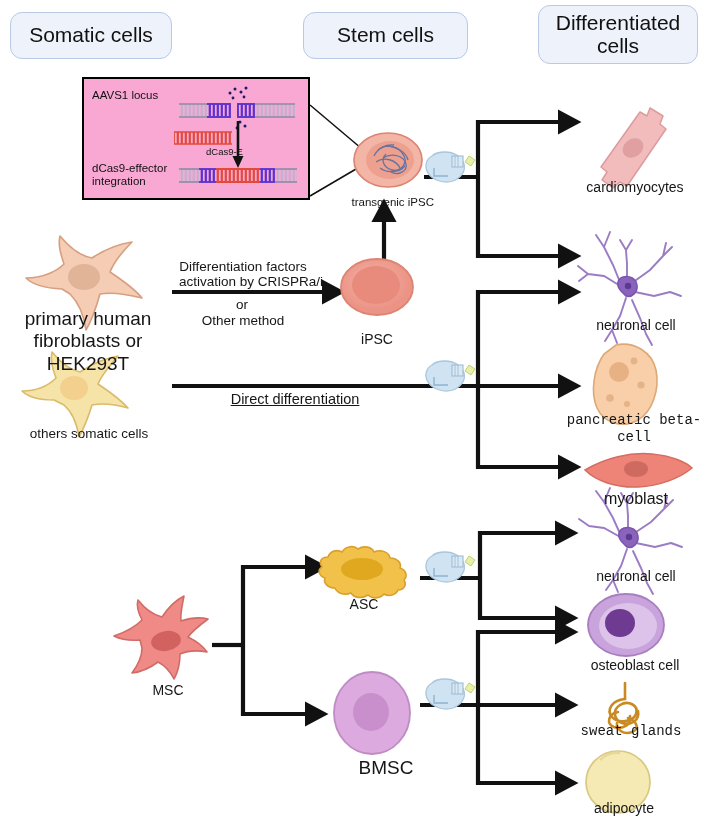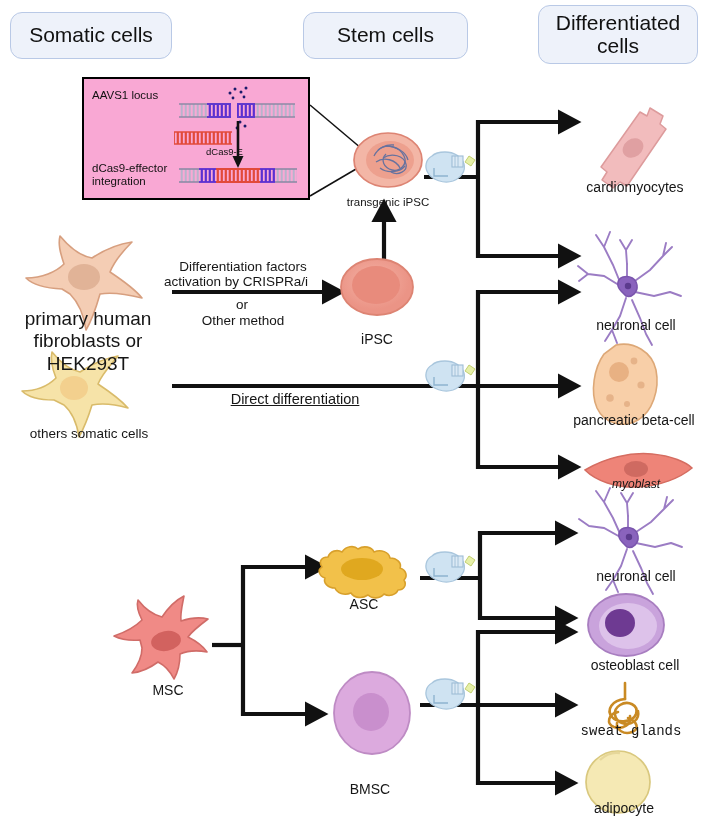--- a/index.html
+++ b/index.html
@@ -361,49 +361,49 @@
       <path d="M432,683 C426,686 424,694 428,700 C432,707 444,711 453,708
                C461,705 466,698 464,691 C462,684 454,679 445,679 C439,679 435,680 432,683 Z" fill="#cfe3f2" stroke="#a9c6dd" stroke-width="1.3"></path>
       <path d="M434,695 L434,703 L448,703" stroke="#8fb4d0" stroke-width="1.4" fill="none"></path>
       <rect x="452" y="683" width="11" height="11" fill="#dbe9f5" stroke="#9ebdd6" stroke-width="1.1"></rect>
       <line x1="455" y1="683" x2="455" y2="694" stroke="#9ebdd6" stroke-width="0.9"></line>
       <line x1="458" y1="683" x2="458" y2="694" stroke="#9ebdd6" stroke-width="0.9"></line>
       <polygon points="469,683 475,687 471,693 465,689" fill="#e7f0a8" stroke="#c3cf72" stroke-width="1"></polygon>
     </g>
   </svg>
 
-  <div class="lbl" style="left:330px; top:196px; width:116px; font-size:11.5px;">transgenic iPSC</div>
+  <div class="lbl" style="left:318px; top:196px; width:116px; font-size:11.5px;text-align:right;">transgenic iPSC</div>
 
   <div class="lbl" style="left:2px; top:308px; width:172px; font-size:19px;">primary human
 fibroblasts or HEK293T</div>
 
   <div class="lbl" style="left:0px; top:426px; width:178px; font-size:13.5px;">others somatic cells</div>
 
   <div class="lbl" style="left:337px; top:331px; width:80px; font-size:14px;">iPSC</div>
 
   <div class="lbl" style="left:163px; top:259px; width:160px; font-size:13.5px;">Differentiation factors</div>
-  <div class="lbl" style="left:156px; top:274px; width:160px; font-size:13.5px;">activation by CRISPRa/i</div>
+  <div class="lbl" style="left:171px; top:274px; width:160px; font-size:13.5px;">activation by CRISPRa/i</div>
   <div class="lbl" style="left:197px; top:297px; width:90px; font-size:13.5px;">or</div>
   <div class="lbl" style="left:182px; top:313px; width:122px; font-size:13.5px;">Other method</div>
 
   <div class="lbl" style="left:180px; top:391px; width:230px; font-size:14.5px;text-decoration:underline;">Direct differentiation</div>
 
   <div class="lbl" style="left:562px; top:179px; width:146px; font-size:14px;">cardiomyocytes</div>
 
   <div class="lbl" style="left:572px; top:317px; width:128px; font-size:14px;">neuronal cell</div>
 
-  <div class="lbl" style="left:558px; top:412px; width:152px; font-size:14px;">pancreatic beta-cell</div>
-
-  <div class="lbl" style="left:576px; top:477px; width:120px; font-size:12px;font-style:italic;">myoblast</div>
+  <div class="lbl" style="left:558px; top:412px; width:152px; font-size:14px;font-family:Liberation Mono, monospace;">pancreatic beta-cell</div>
+
+  <div class="lbl" style="left:576px; top:490px; width:120px; font-size:16px;">myoblast</div>
 
   <div class="lbl" style="left:132px; top:682px; width:72px; font-size:14px;">MSC</div>
 
   <div class="lbl" style="left:330px; top:596px; width:68px; font-size:14px;">ASC</div>
 
-  <div class="lbl" style="left:334px; top:757px; width:72px; font-size:14px;margin-top:24px;">BMSC</div>
+  <div class="lbl" style="left:350px; top:757px; width:72px; font-size:19px;">BMSC</div>
 
   <div class="lbl" style="left:572px; top:568px; width:128px; font-size:14px;">neuronal cell</div>
 
   <div class="lbl" style="left:566px; top:657px; width:138px; font-size:14px;">osteoblast cell</div>
 
   <div class="lbl" style="left:570px; top:723px; width:122px; font-size:14px;font-family:Liberation Mono, monospace;">sweat glands</div>
 
   <div class="lbl" style="left:572px; top:800px; width:104px; font-size:14px;">adipocyte</div>
 
 </div>

